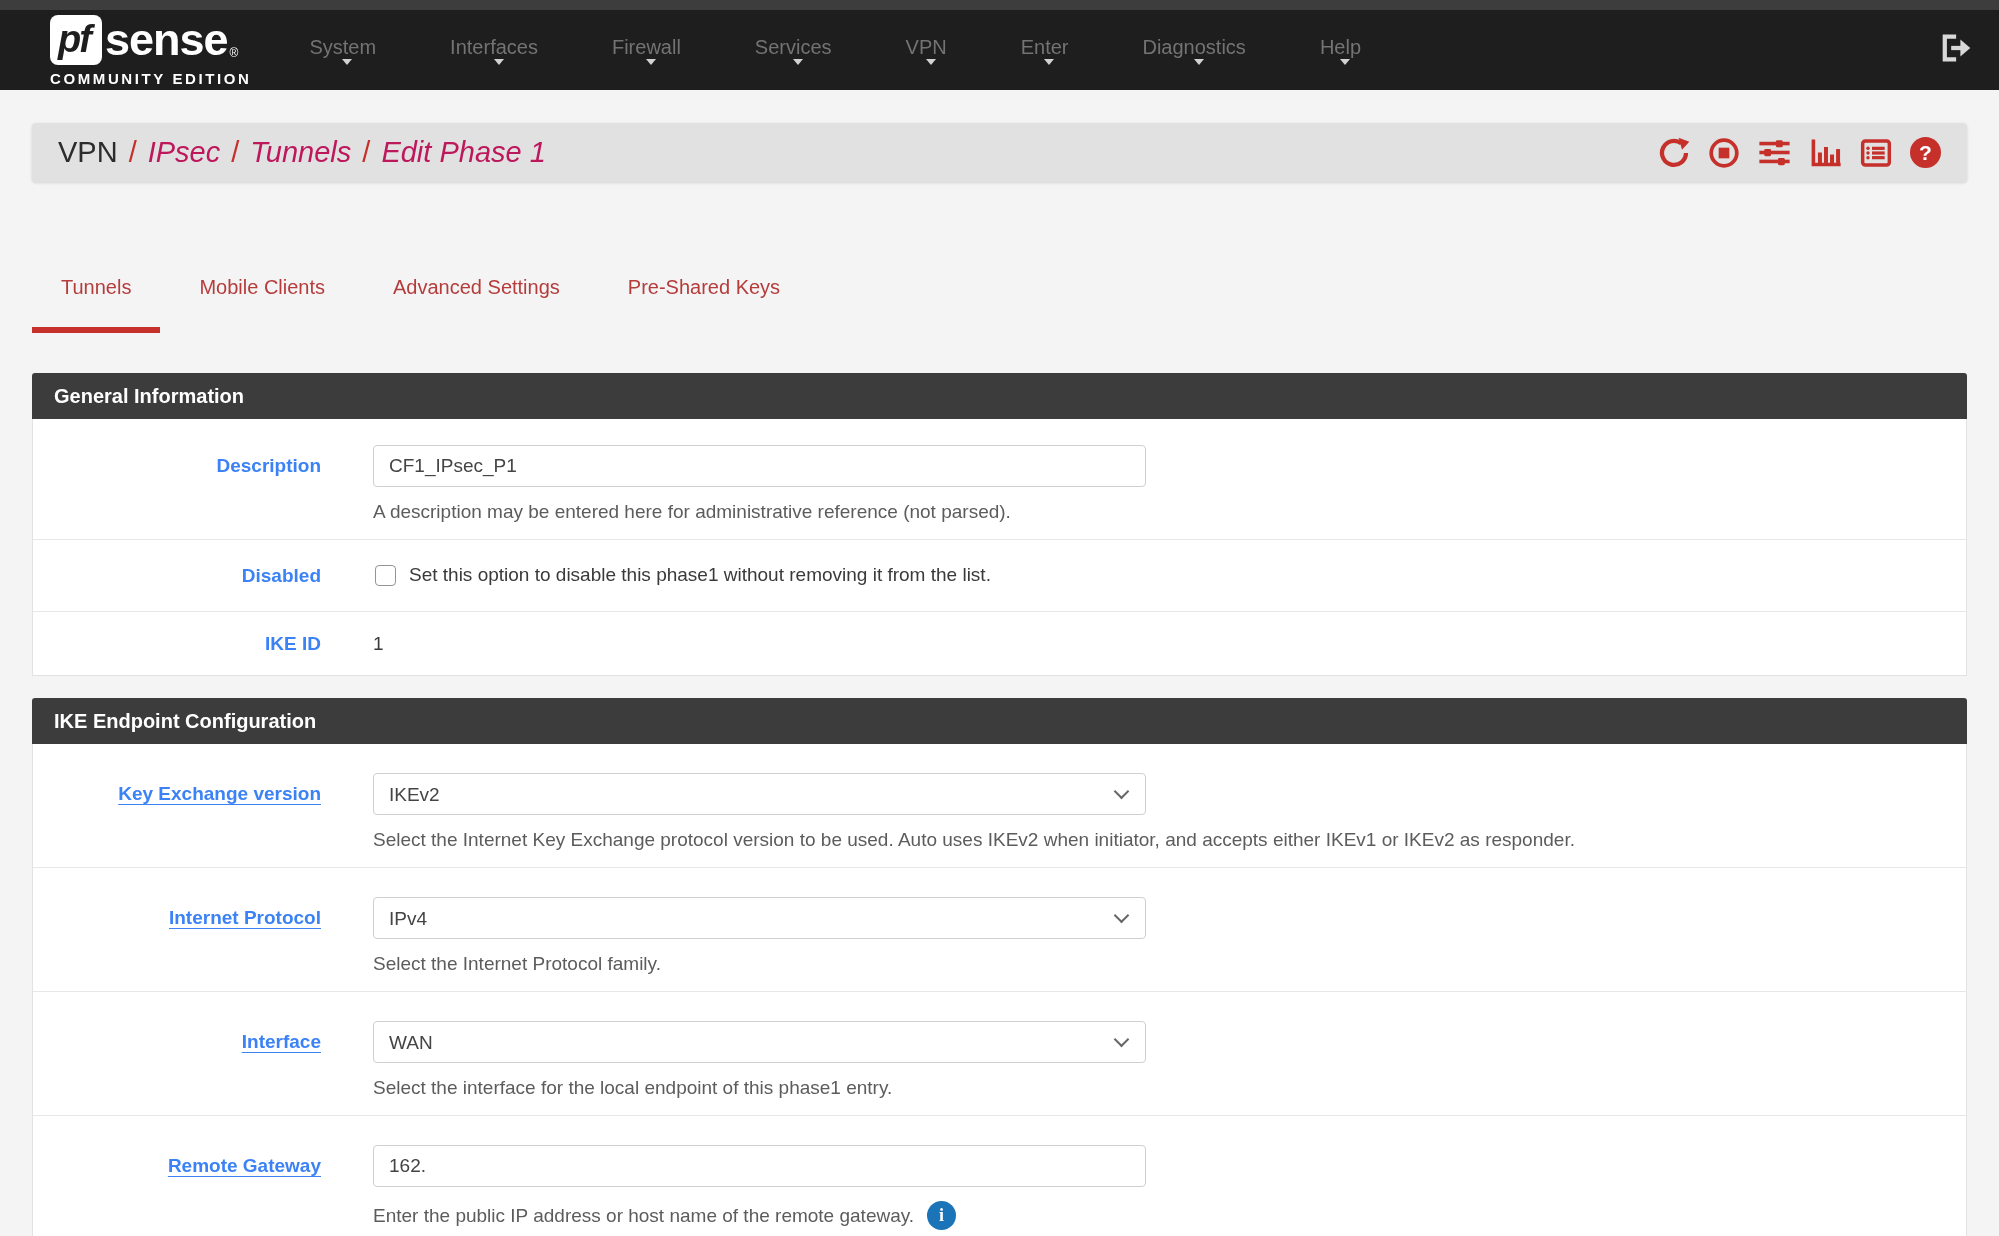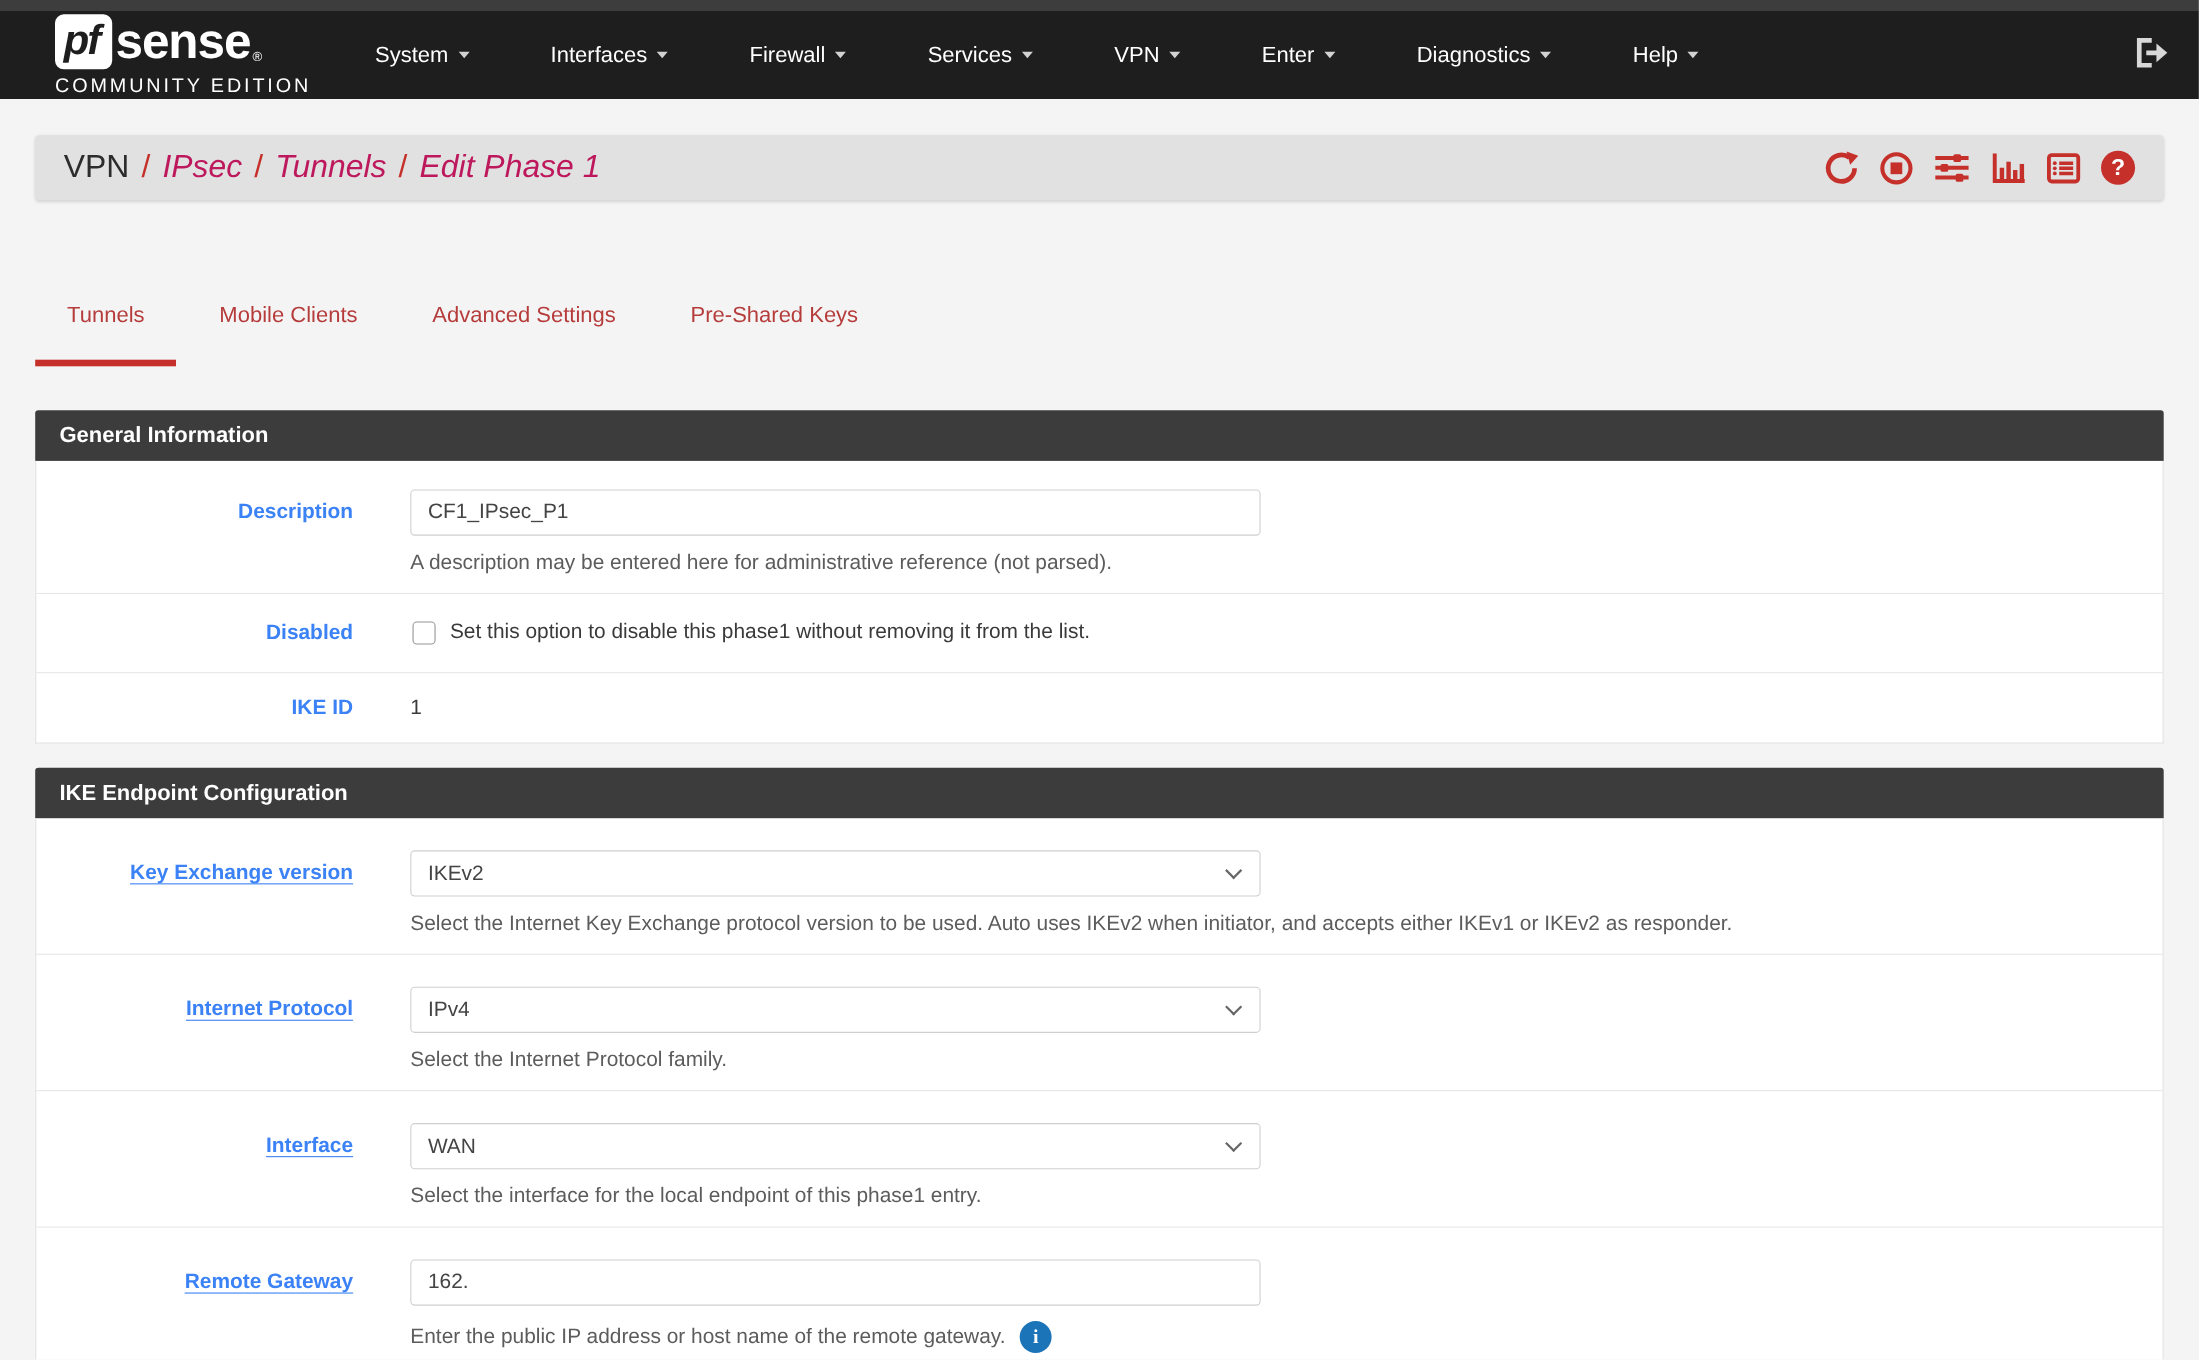--- a/index.html
+++ b/index.html
@@ -20,26 +20,26 @@
   .brand { display: flex; flex-direction: column; justify-content: center; }
   .brand-row { display: flex; align-items: center; }
   .pf-box {
     width: 52px; height: 50px; background: #ffffff; border-radius: 8px;
     display: flex; align-items: center; justify-content: center;
     color: #1e1e1e; font-size: 38px; font-weight: bold; font-style: italic;
     letter-spacing: -2px; padding-right: 4px;
   }
   .sense { color: #ffffff; font-size: 45px; font-weight: bold; letter-spacing: -1px; margin-left: 3px; }
   .reg { color: #ffffff; font-size: 12px; align-self: flex-end; margin: 0 0 6px 2px; }
-  .tagline { color: #ffffff; font-size: 18px; font-weight: normal; letter-spacing: 2.6px; margin-top: 4px; }
+  .tagline { color: #ffffff; font-size: 15px; font-weight: bold; letter-spacing: 2.6px; margin-top: 4px; }
 
   .nav-items { display: flex; margin-left: 58px; gap: 74px; }
   .nav-item {
-    color: #ffffff; font-size: 20px; text-decoration: none;
-    display: flex; align-items: center; cursor: pointer; white-space: nowrap;
+    color: #737373; font-size: 20px; text-decoration: none;
+    display: flex; align-items: center; cursor: pointer; white-space: nowrap; flex-direction: column;
   }
   .caret {
     display: inline-block; margin-left: 9px;
     border-top: 6px solid #d2d2d2;
     border-left: 5px solid transparent; border-right: 5px solid transparent;
   }
   .logout { margin-left: auto; display: flex; align-items: center; cursor: pointer; }
 
   
   .breadcrumb-bar {

